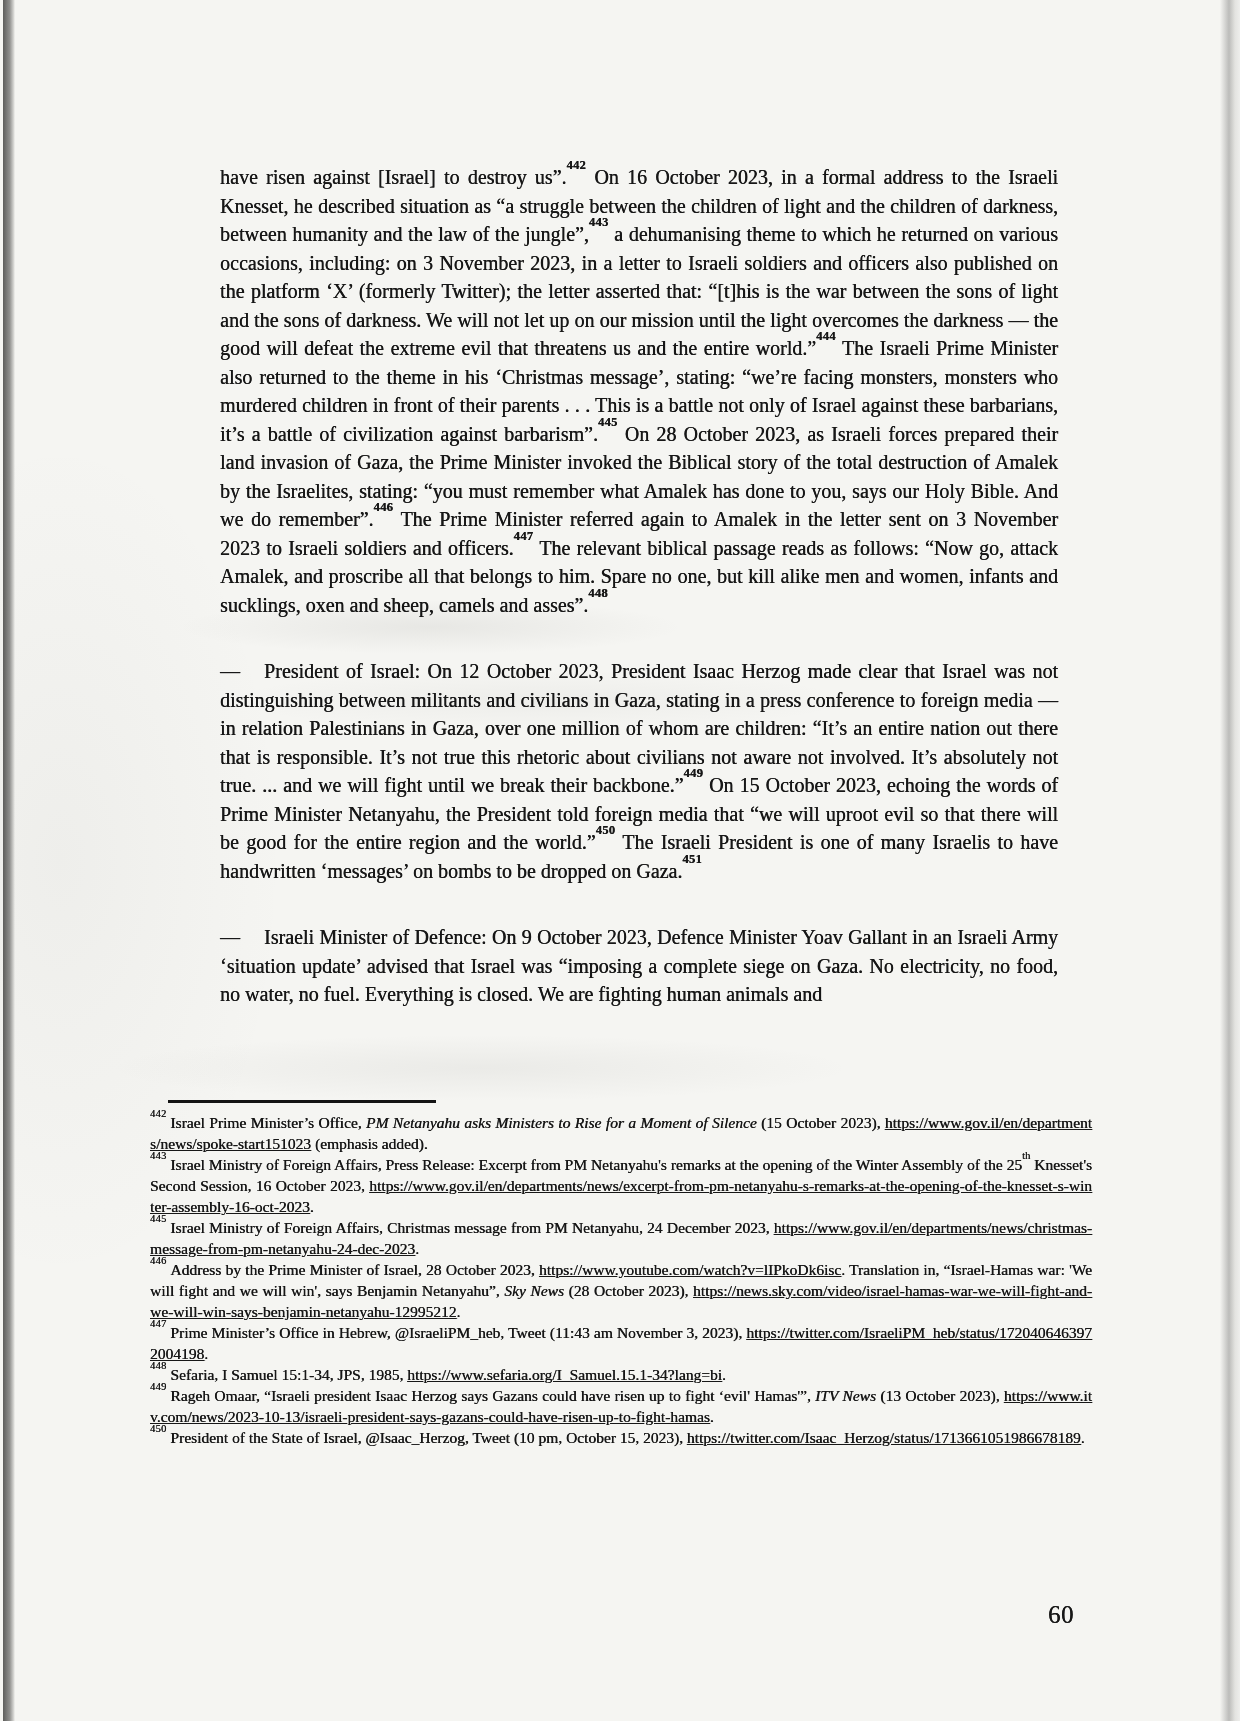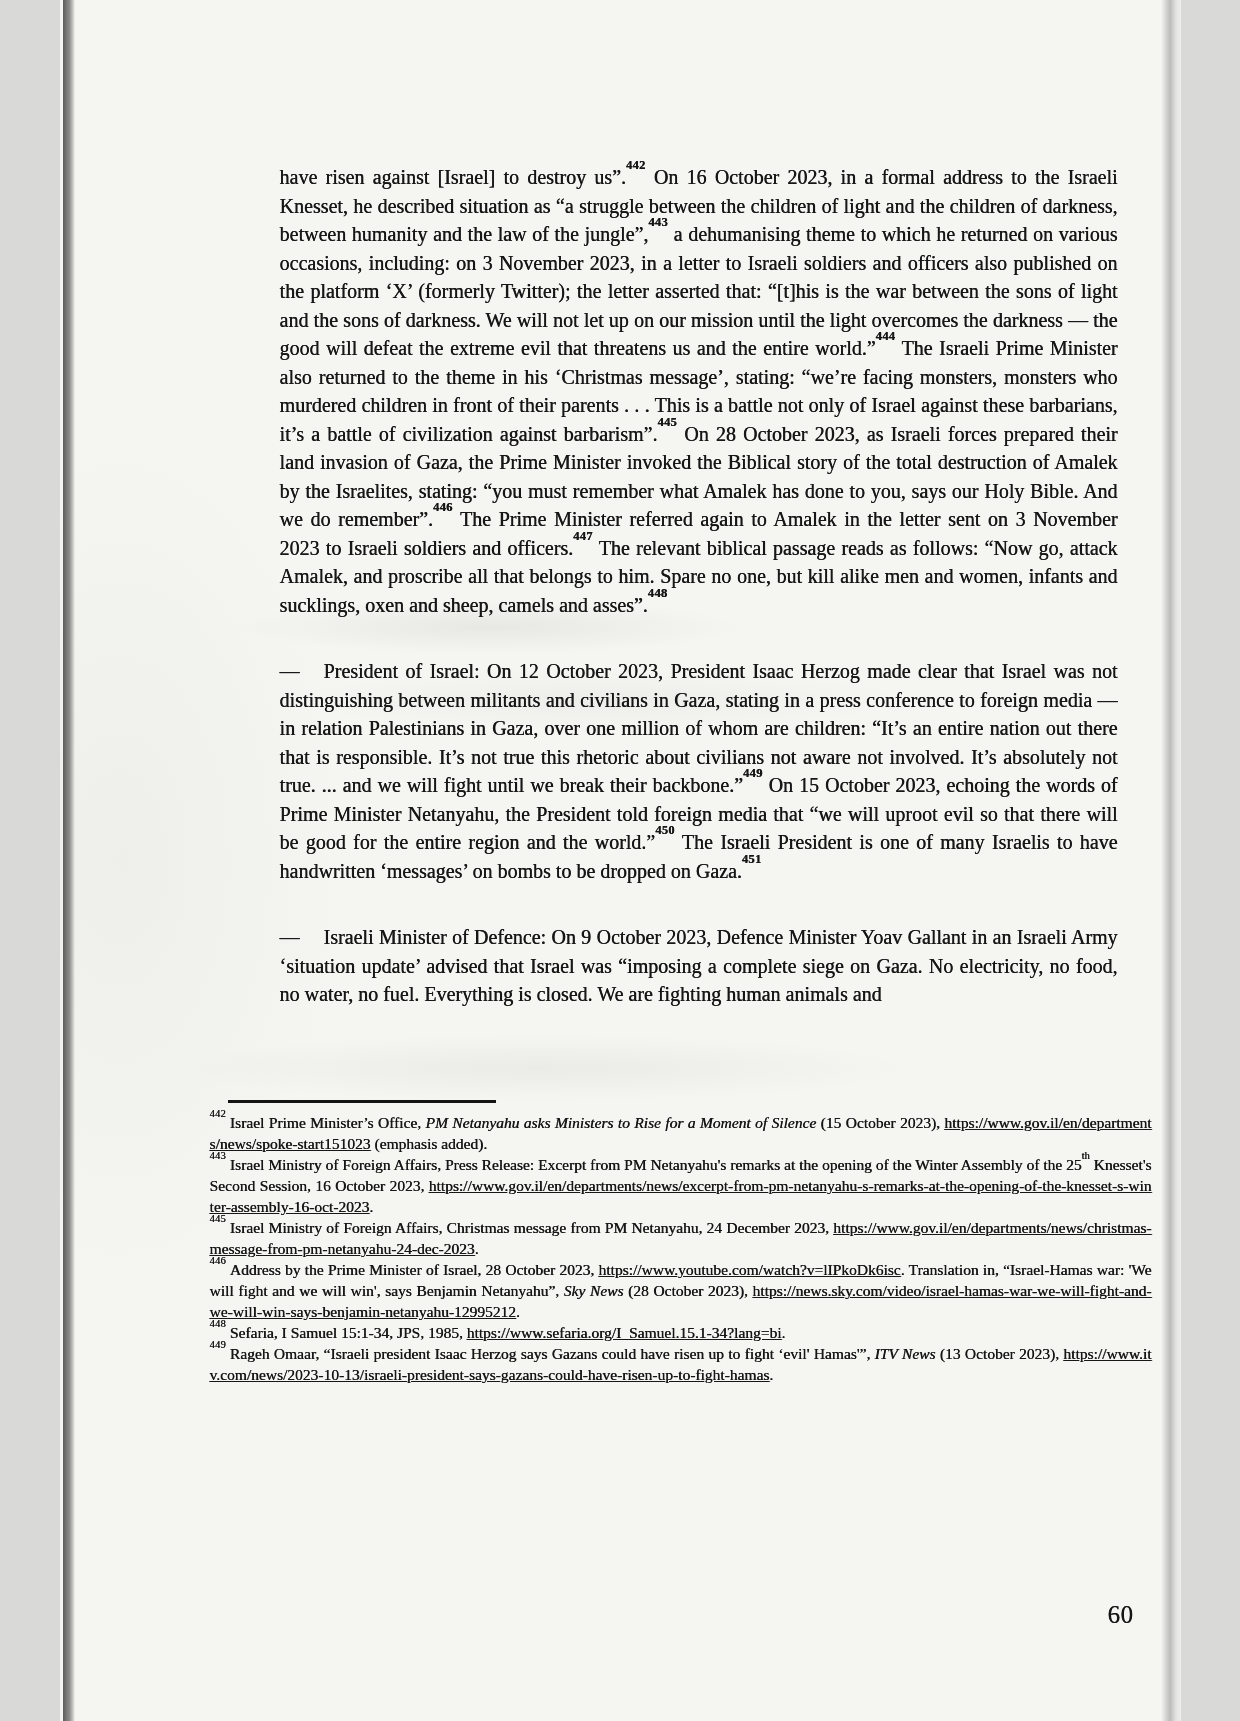--- a/index.html
+++ b/index.html
@@ -1,30 +1,29 @@
 <!DOCTYPE html>
 <html><head>
 <meta charset="utf-8">
 <style>
   html,body{margin:0;padding:0;background:#d9d9d7;}
   .page{
     position:relative;
-    width:1092px;height:1721px;
+    width:1240px;height:1721px;
     margin:0 auto;
     background:
       radial-gradient(420px 45px at 430px 627px, rgba(110,110,105,0.10), transparent 60%),
       radial-gradient(520px 50px at 540px 700px, rgba(110,110,105,0.06), transparent 60%),
       radial-gradient(620px 55px at 480px 1068px, rgba(110,110,105,0.08), transparent 60%),
       radial-gradient(320px 600px at 60px 860px, rgba(110,110,105,0.05), transparent 70%),
       #f5f5f2;
     font-family:"Liberation Serif","DejaVu Serif",serif;
     color:#171717;
     overflow:hidden;
     text-shadow:0.35px 0 0 currentColor;
-    padding-left:29px;
   }
   .scan-edge-left{
     position:absolute;left:3px;top:0;width:12px;height:100%;
     background:linear-gradient(to right,#5d5d5b,#8f8f8d 55%,#d9d9d6 90%,rgba(245,245,242,0));
   }
   .scan-edge-right{
     position:absolute;right:0;top:0;width:20px;height:100%;
     background:linear-gradient(to right,rgba(245,245,242,0),#bcbcba 45%,#e3e3e0 75%,#eeeeec);
   }
   .body-text{
@@ -78,19 +77,21 @@
     <p class="para bullet"><span class="dash">—</span><span class="dash-gap"></span><span><span class="run-b">Israeli Minister of Defence</span><span class="run-n">: On 9 October 2023, Defence Minister Yoav Gallant in an Israeli Army ‘situation update’ advised that Israel was “imposing a complete siege on Gaza. No electricity, no food, no water, no fuel. Everything is closed. We are fighting human animals and</span></span></p>
   </div>
 
   <div class="footnotes">
     <div class="fn-rule"></div>
     <div id="fn-list">
         <div class="fn"><sup class="fn-num">442</sup><span class="run-n">Israel Prime Minister’s Office, </span><span class="run-i">PM Netanyahu asks Ministers to Rise for a Moment of Silence</span><span class="run-n"> (15 October 2023), </span><span class="run-u">https://www.gov.il/en/departments/news/spoke-start151023</span><span class="run-n"> (emphasis added).</span></div>
         <div class="fn"><sup class="fn-num">443</sup><span class="run-n">Israel Ministry of Foreign Affairs, Press Release: Excerpt from PM Netanyahu's remarks at the opening of the Winter Assembly of the 25</span><sup class="sup">th</sup><span class="run-n"> Knesset's Second Session, 16 October 2023, </span><span class="run-u">https://www.gov.il/en/departments/news/excerpt-from-pm-netanyahu-s-remarks-at-the-opening-of-the-knesset-s-winter-assembly-16-oct-2023</span><span class="run-n">.</span></div>
         <div class="fn"><sup class="fn-num">445</sup><span class="run-n">Israel Ministry of Foreign Affairs, Christmas message from PM Netanyahu, 24 December 2023, </span><span class="run-u">https://www.gov.il/en/departments/news/christmas-message-from-pm-netanyahu-24-dec-2023</span><span class="run-n">.</span></div>
         <div class="fn"><sup class="fn-num">446</sup><span class="run-n">Address by the Prime Minister of Israel, 28 October 2023, </span><span class="run-u">https://www.youtube.com/watch?v=lIPkoDk6isc</span><span class="run-n">. Translation in, “Israel-Hamas war: 'We will fight and we will win', says Benjamin Netanyahu”, </span><span class="run-i">Sky News</span><span class="run-n"> (28 October 2023), </span><span class="run-u">https://news.sky.com/video/israel-hamas-war-we-will-fight-and-we-will-win-says-benjamin-netanyahu-12995212</span><span class="run-n">.</span></div>
+        <div class="fn"><sup class="fn-num">447</sup><span class="run-n">Prime Minister’s Office in Hebrew, @IsraeliPM_heb, Tweet (11:43 am November 3, 2023), </span><span class="run-u">https://twitter.com/IsraeliPM_heb/status/1720406463972004198</span><span class="run-n">.</span></div>
         <div class="fn"><sup class="fn-num">448</sup><span class="run-n">Sefaria, I Samuel 15:1-34, JPS, 1985, </span><span class="run-u">https://www.sefaria.org/I_Samuel.15.1-34?lang=bi</span><span class="run-n">.</span></div>
         <div class="fn"><sup class="fn-num">449</sup><span class="run-n">Rageh Omaar, “Israeli president Isaac Herzog says Gazans could have risen up to fight ‘evil' Hamas'”, </span><span class="run-i">ITV News</span><span class="run-n"> (13 October 2023), </span><span class="run-u">https://www.itv.com/news/2023-10-13/israeli-president-says-gazans-could-have-risen-up-to-fight-hamas</span><span class="run-n">.</span></div>
+        <div class="fn"><sup class="fn-num">450</sup><span class="run-n">President of the State of Israel, @Isaac_Herzog, Tweet (10 pm, October 15, 2023), </span><span class="run-u">https://twitter.com/Isaac_Herzog/status/1713661051986678189</span><span class="run-n">.</span></div>
       </div>
   </div>
 
   <div class="page-number">60</div>
 </div>
 
 </body></html>

